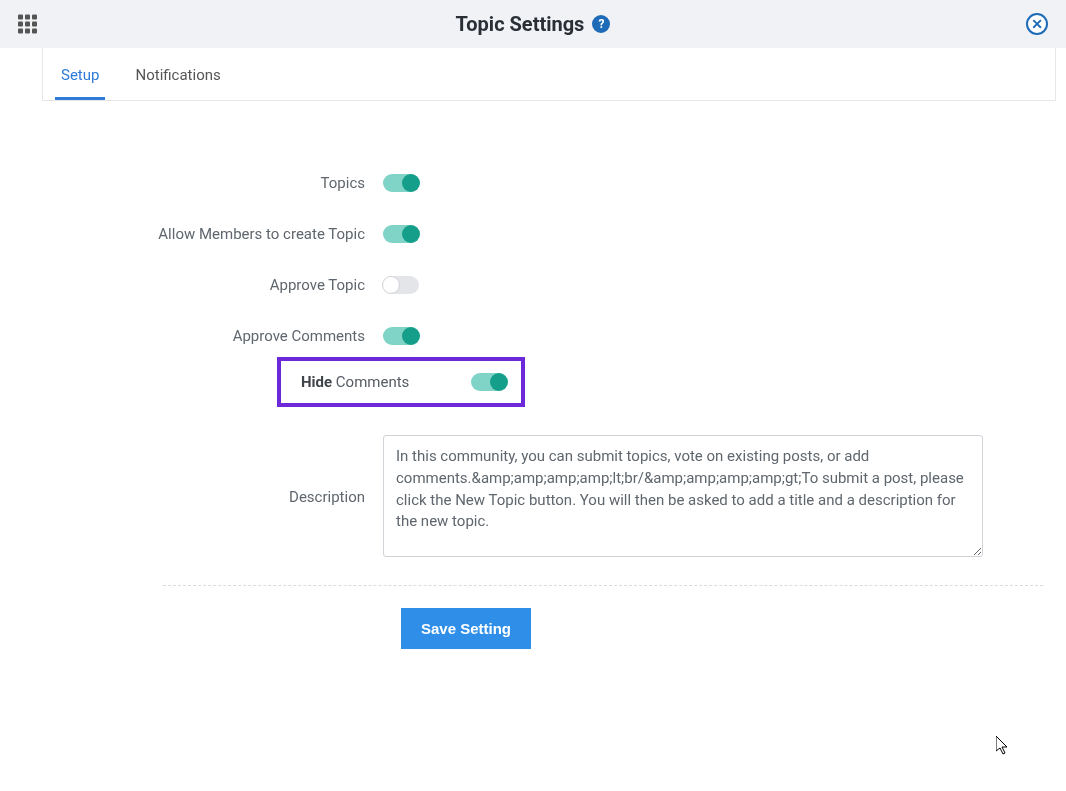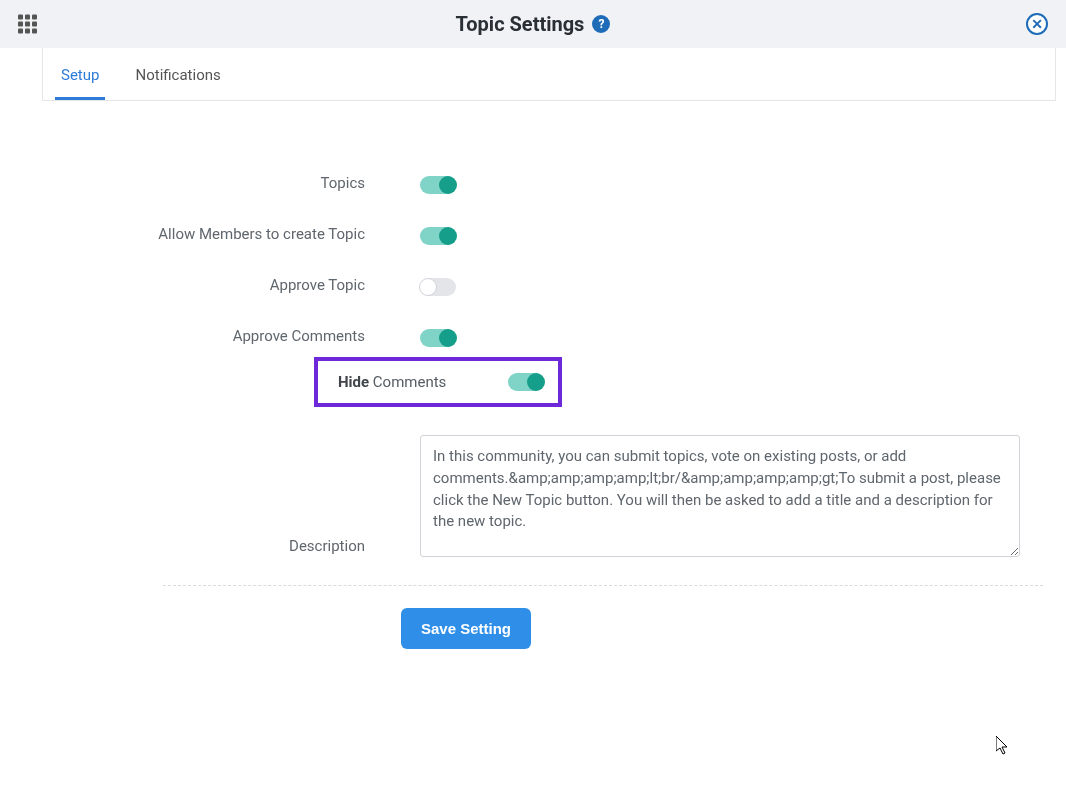--- a/index.html
+++ b/index.html
@@ -95,23 +95,22 @@
     height: 3px;
     background: #2f7bd8;
   }
   .form-area {
     width: 980px;
     margin: 70px auto 0 auto;
     padding-left: 40px;
   }
   .row {
     display: flex;
-    align-items: flex-end;
+    align-items: center;
     margin-bottom: 28px;
-    gap: 37px;
   }
   .row.tight { margin-bottom: 10px; }
   .label-col {
     width: 300px;
     text-align: right;
     padding-right: 18px;
     color: #5f666d;
     font-size: 15px;
     padding-top: 2px;
     line-height: 1.4;
@@ -171,21 +170,21 @@
     border: none;
     border-top: 1px dashed #d8dbe0;
   }
   .save-row {
     padding-left: 318px;
   }
   .save-btn {
     background: #2f8fe8;
     color: #fff;
     border: none;
-    border-radius: 6px;
+    border-radius: 0;
     padding: 12px 20px;
     font-size: 15px;
     font-weight: 600;
     cursor: pointer;
   }
   .cursor {
     position: fixed;
     left: 996px;
     top: 736px;
     font-size: 18px;

